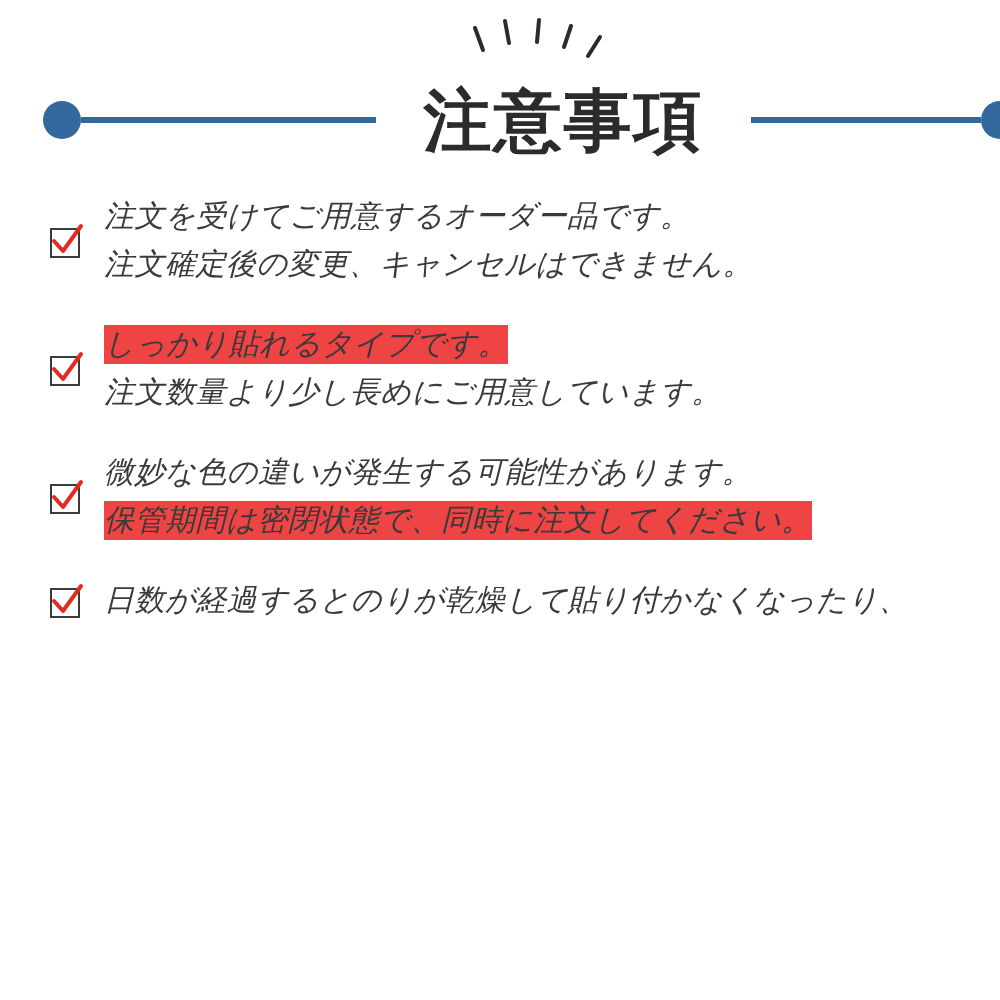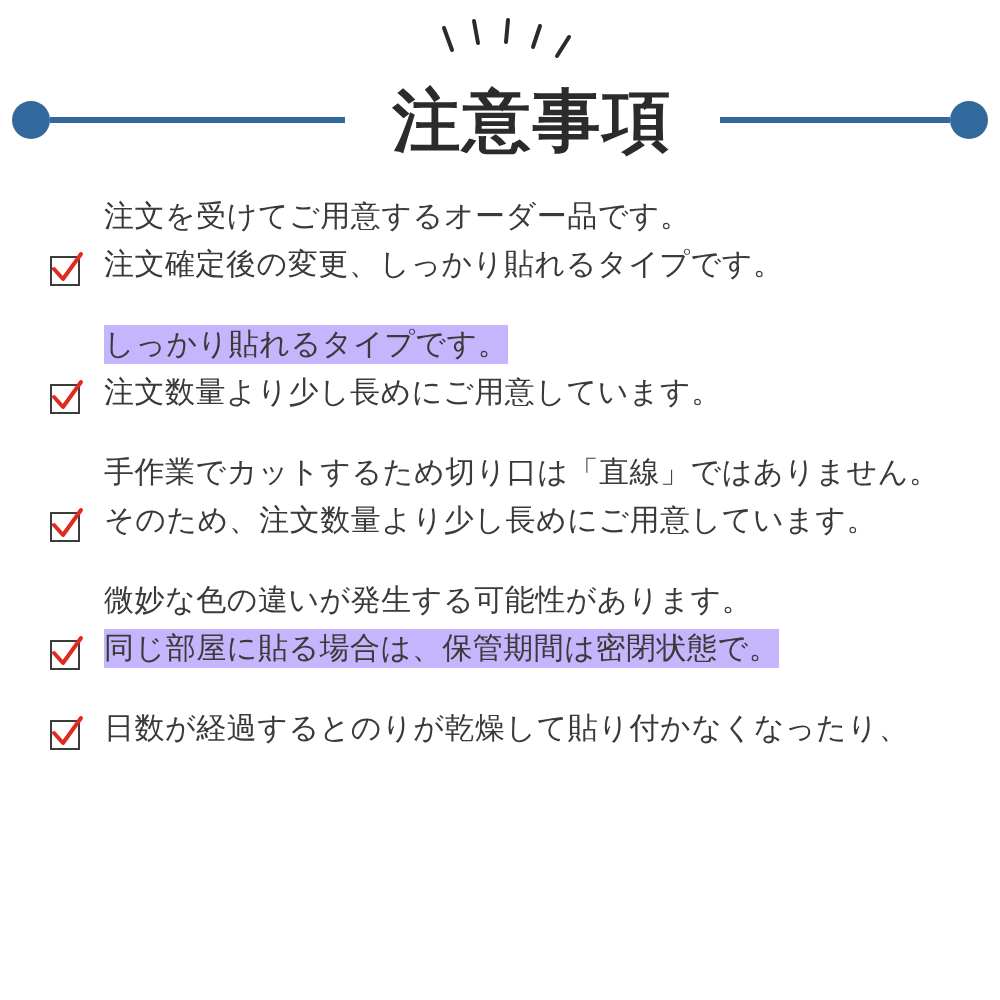--- a/index.html
+++ b/index.html
@@ -13,20 +13,21 @@
     font-family: "Liberation Sans", "DejaVu Sans", sans-serif;
     color: #333333;
     overflow: hidden;
   }
 
   .page {
     position: relative;
     width: 924px;
     height: 1000px;
     box-sizing: border-box;
+    padding-left: 31px;
   }
 
   
   .header {
     position: relative;
     height: 175px;
   }
 
   .sparkle {
     position: absolute;
@@ -78,22 +79,23 @@
   
   .notes {
     position: absolute;
     top: 192px;
     left: 48px;
     width: 910px;
   }
 
   .note-item {
     display: flex;
-    align-items: flex-end;
+    align-items: center;
     margin-bottom: 32px;
+    font-style: italic;
   }
 
   .checkbox {
     flex: 0 0 auto;
     width: 36px;
     height: 36px;
     margin-top: 4px;
     margin-right: 20px;
     position: relative;
   }
@@ -121,21 +123,21 @@
 
   .line {
     font-size: 30px;
     line-height: 48px;
     color: #3a3a3a;
     letter-spacing: 0.5px;
     white-space: nowrap;
   }
 
   .line .hl {
-    background: #c4b5fd;
+    background: #ef4444;
     padding: 2px 0 4px 0;
     box-decoration-break: clone;
     -webkit-box-decoration-break: clone;
   }
 </style>
 </head>
 <body>
 
 <div class="page">
 
@@ -164,60 +166,48 @@
 
     <div class="note-item">
       <div class="checkbox">
         <div class="box"></div>
         <svg viewBox="0 0 36 36">
             <path d="M6 17 L15 27 L33 2" fill="none" stroke="#e02b20" stroke-width="4" stroke-linecap="round" stroke-linejoin="round"></path>
           </svg>
       </div>
       <div class="lines">
         <div class="line"><span>注文を受けてご用意するオーダー品です。</span></div>
-        <div class="line"><span>注文確定後の変更、しっかり貼れるタイプです。</span></div>
+        <div class="line"><span>注文確定後の変更、キャンセルはできません。</span></div>
       </div>
     </div>
 
     <div class="note-item">
       <div class="checkbox">
         <div class="box"></div>
         <svg viewBox="0 0 36 36">
             <path d="M6 17 L15 27 L33 2" fill="none" stroke="#e02b20" stroke-width="4" stroke-linecap="round" stroke-linejoin="round"></path>
           </svg>
       </div>
       <div class="lines">
         <div class="line"><span class="hl">しっかり貼れるタイプです。</span></div>
         <div class="line"><span>注文数量より少し長めにご用意しています。</span></div>
       </div>
     </div>
 
-    <div class="note-item">
-      <div class="checkbox">
-        <div class="box"></div>
-        <svg viewBox="0 0 36 36">
-            <path d="M6 17 L15 27 L33 2" fill="none" stroke="#e02b20" stroke-width="4" stroke-linecap="round" stroke-linejoin="round"></path>
-          </svg>
-      </div>
-      <div class="lines">
-        <div class="line"><span>手作業でカットするため切り口は「直線」ではありません。</span></div>
-        <div class="line"><span>そのため、注文数量より少し長めにご用意しています。</span></div>
-      </div>
-    </div>
 
     <div class="note-item">
       <div class="checkbox">
         <div class="box"></div>
         <svg viewBox="0 0 36 36">
             <path d="M6 17 L15 27 L33 2" fill="none" stroke="#e02b20" stroke-width="4" stroke-linecap="round" stroke-linejoin="round"></path>
           </svg>
       </div>
       <div class="lines">
         <div class="line"><span>微妙な色の違いが発生する可能性があります。</span></div>
-        <div class="line"><span class="hl">同じ部屋に貼る場合は、保管期間は密閉状態で。</span></div>
+        <div class="line"><span class="hl">保管期間は密閉状態で、同時に注文してください。</span></div>
       </div>
     </div>
 
     <div class="note-item">
       <div class="checkbox">
         <div class="box"></div>
         <svg viewBox="0 0 36 36">
             <path d="M6 17 L15 27 L33 2" fill="none" stroke="#e02b20" stroke-width="4" stroke-linecap="round" stroke-linejoin="round"></path>
           </svg>
       </div>

